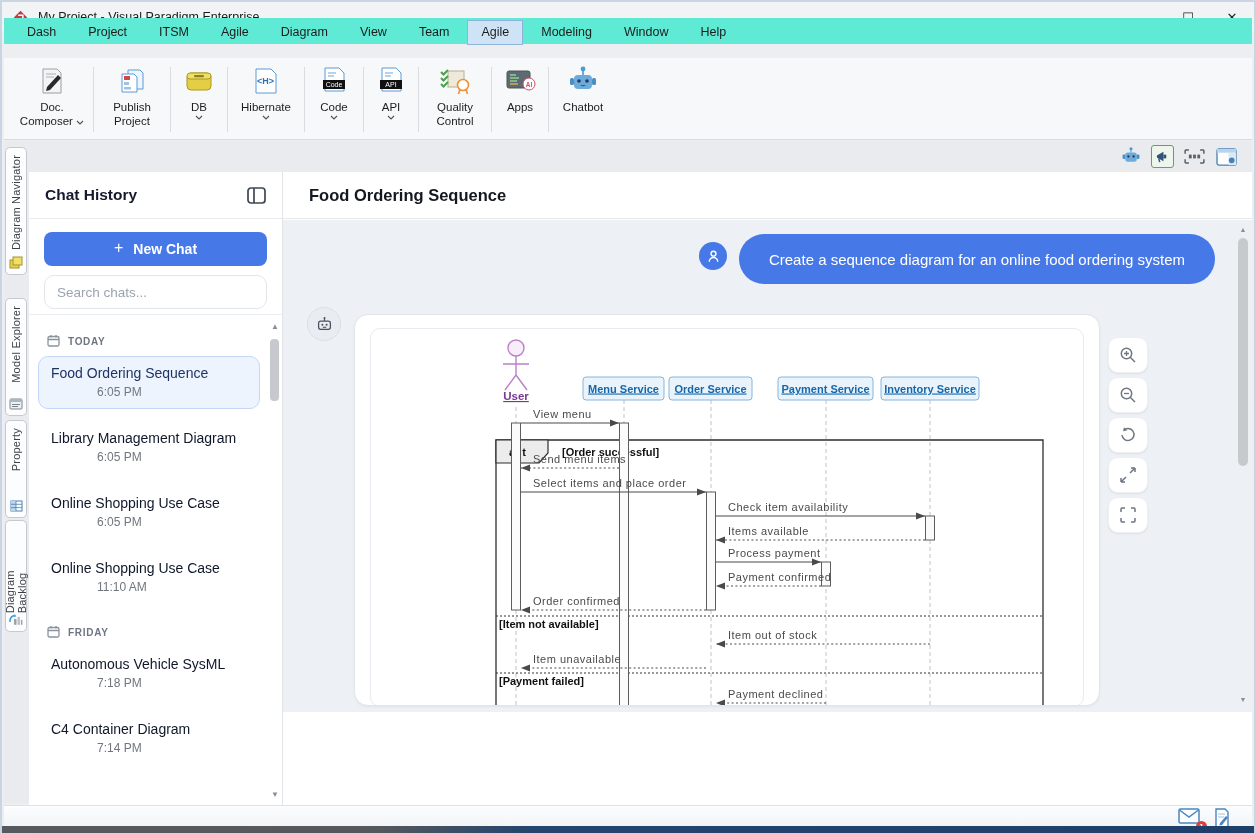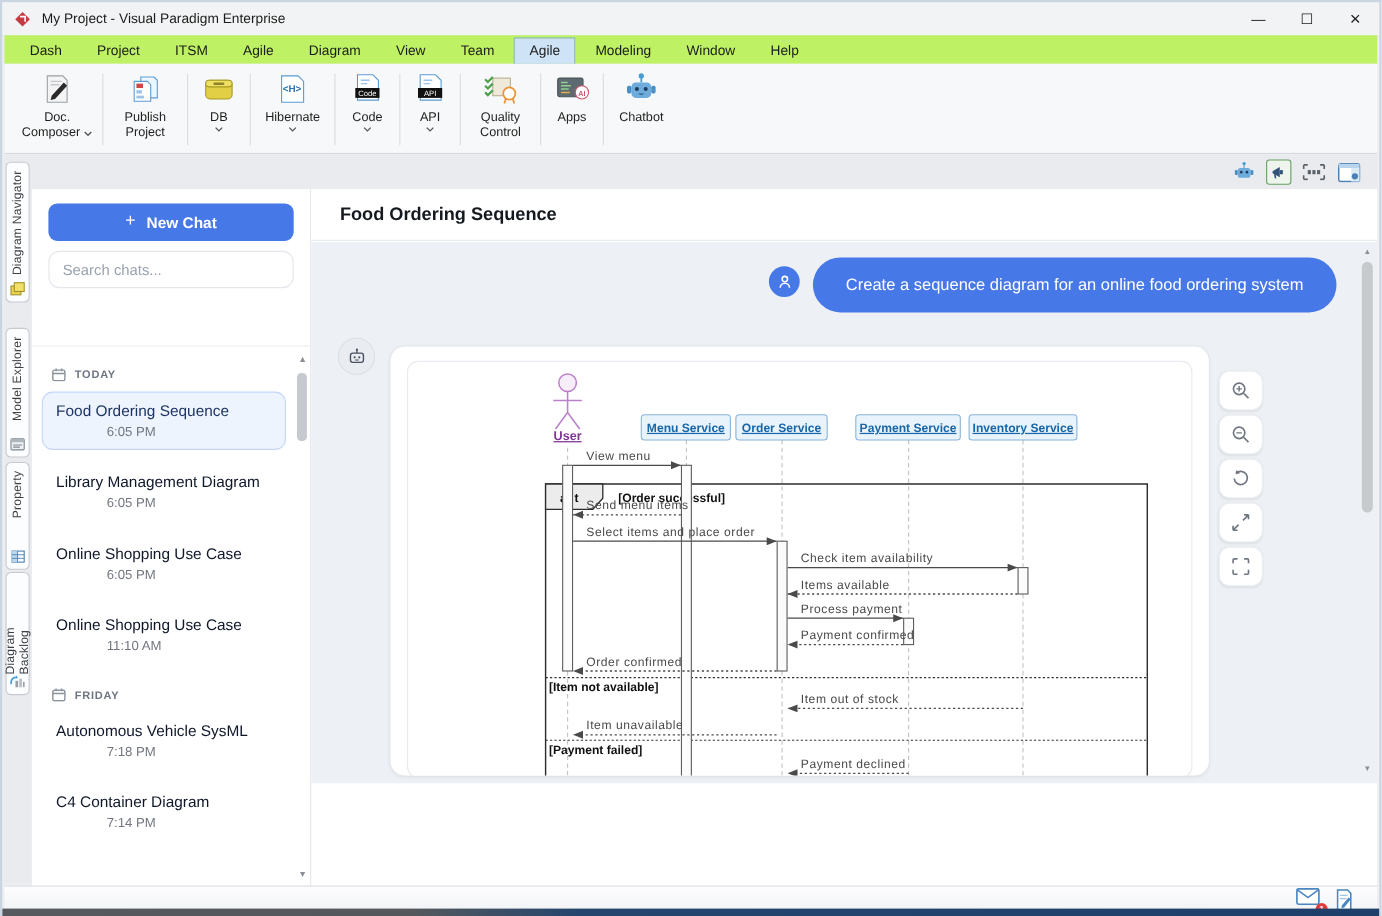--- a/index.html
+++ b/index.html
@@ -11,21 +11,21 @@
   
   .titlebar { position:absolute; left:0; top:0; right:0; height:30px; background:#f2f3f4;
               display:flex; align-items:center; padding-left:10px; }
   .titlebar .logo { width:17px; height:17px; margin-right:9px; }
   .titlebar .title { font-size:12.5px; color:#1b1b1b; }
   .win-controls { position:absolute; right:0; top:0; height:30px; display:flex; }
   .win-btn { width:44px; height:30px; display:flex; align-items:center; justify-content:center;
              font-size:13px; color:#222; cursor:default; }
 
   
-  .menubar { position:absolute; left:2px; top:30px; right:2px; height:26px; background:#bef264;
+  .menubar { position:absolute; left:2px; top:16px; right:2px; height:26px; background:#5eead4;
              display:flex; align-items:flex-end; padding-left:10px; font-size:12.5px; color:#1c1c1c; }
   .menu-item { padding:4px 13px 5px; margin-right:6px; }
   .menu-item.active { background:#cfe3f6; outline:1px solid #8fb4d9; }
 
   
   .ribbon { position:absolute; left:2px; top:56px; right:2px; height:82px; background:#f7f8f9;
             border-bottom:1px solid #d6d9dd; display:flex; align-items:stretch; padding:5px 6px 3px 12px; }
   .rb-item { display:flex; flex-direction:column; align-items:center; justify-content:flex-start;
              padding-top:2px; }
   .rb-icon { height:32px; display:flex; align-items:center; justify-content:center; margin-bottom:3px; }
@@ -354,20 +354,27 @@
     <svg width="14" height="13" viewBox="0 0 14 13">
         <rect x="5" y="6" width="2.5" height="6" fill="#9aa1a8"></rect>
         <rect x="8.5" y="4" width="2.5" height="8" fill="#b9bfc5"></rect>
         <rect x="12" y="7" width="1.5" height="5" fill="#9aa1a8"></rect>
         <path d="M1 9 A6 6 0 0 1 5 2.5" fill="none" stroke="#3f9bd8" stroke-width="1.6"></path>
         <path d="M5.8 1 l1.6 2.6 -3 .4 z" fill="#3f9bd8"></path>
       </svg>
   </div>
 
   <div class="chat-panel">
+    <div class="cp-header">
+      <span class="cp-title">Chat History</span>
+      <svg width="19" height="17" viewBox="0 0 19 17">
+          <rect x="1" y="1" width="17" height="15" rx="3" fill="none" stroke="#3f4754" stroke-width="1.7"></rect>
+          <path d="M7 1 v15" stroke="#3f4754" stroke-width="1.7"></path>
+        </svg>
+    </div>
     <div class="newchat-btn">
       <span class="newchat-plus">+</span>
       <span>New Chat</span>
     </div>
     <div class="search-box">
       <input type="text" placeholder="Search chats..." style="">
     </div>
     <div class="chat-list" id="chat-list">
       <div class="group-head">
           <svg width="13" height="13" viewBox="0 0 13 13">

